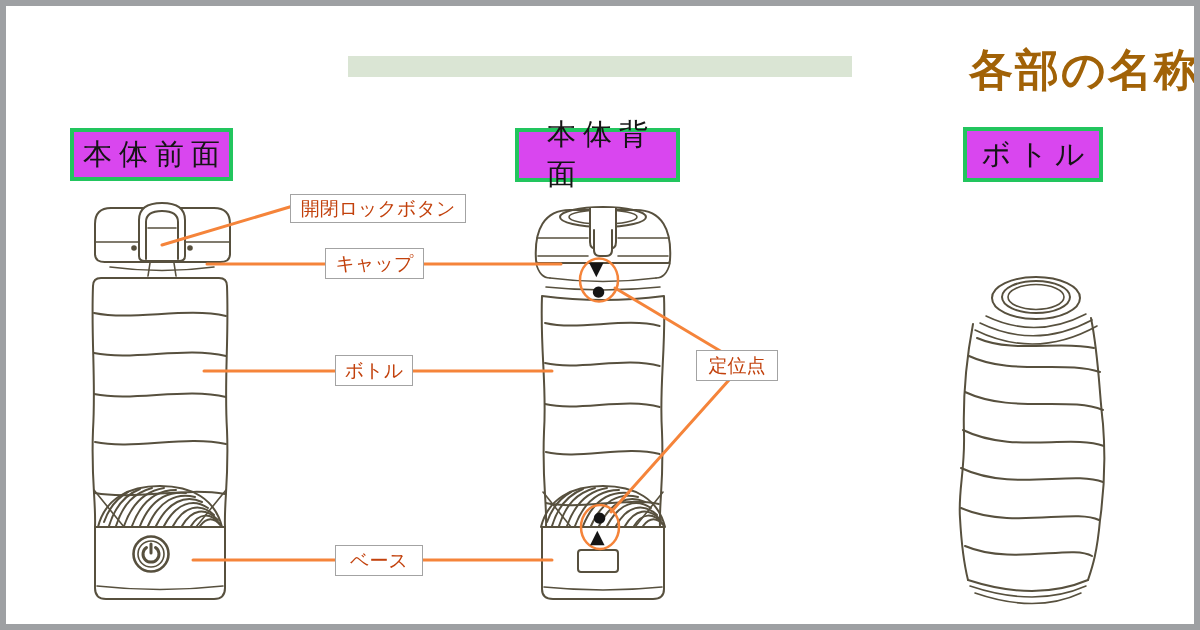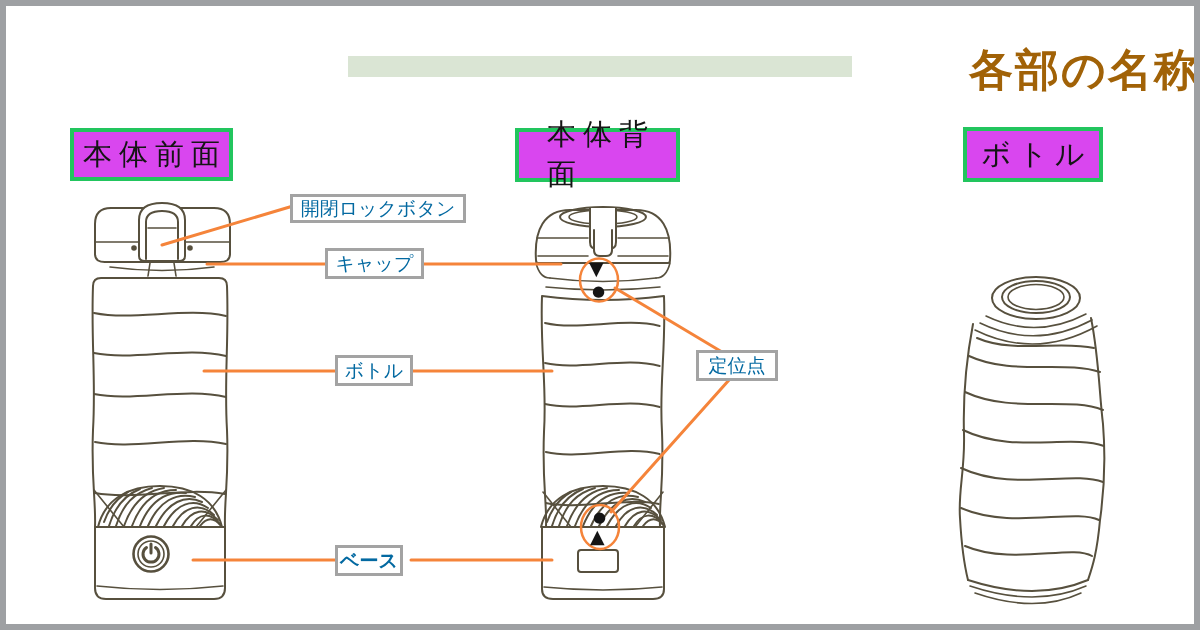--- a/index.html
+++ b/index.html
@@ -22,28 +22,28 @@
   }
   #h-front{left:70px;top:128px;width:163px;height:53px;}
   #h-back{left:515px;top:128px;width:165px;height:54px;padding-left:28px;}
   #h-bottle{left:963px;top:127px;width:140px;height:55px;}
   
   .spec{position:absolute;right:78px;font-size:20px;font-weight:700;color:#222;letter-spacing:1px;z-index:3;white-space:nowrap;}
   #spec-cap{top:196px;}
   #spec-heat{top:236px;}
   
   .callout{
-    position:absolute;box-sizing:border-box;border:3px solid #a3a3a3;background:#fff;
+    position:absolute;box-sizing:border-box;border:1px solid #a3a3a3;background:#fff;
     display:flex;align-items:center;justify-content:center;
-    font-size:19px;color:#0369a1;z-index:10;white-space:nowrap;
+    font-size:19px;color:#c2410c;z-index:10;white-space:nowrap;
   }
   #c-lock{left:290px;top:194px;width:176px;height:29px;}
   #c-cap{left:325px;top:248px;width:99px;height:31px;}
   #c-bottle{left:335px;top:355px;width:78px;height:31px;}
-  #c-base{left:335px;top:545px;width:68px;height:31px;font-weight:bold;}
+  #c-base{left:335px;top:545px;width:88px;height:31px;}
   #c-teiiten{left:696px;top:350px;width:82px;height:31px;font-family:Liberation Mono, monospace;}
   
   .draw{position:absolute;z-index:1;}
   .draw path,.draw ellipse,.draw circle,.draw rect,.draw line{
     fill:none;stroke:#57503E;stroke-width:2;stroke-linecap:round;stroke-linejoin:round;
   }
   .draw .fillw{fill:#ffffff;}
   .draw .thin{stroke-width:1.6;}
   #overlay{position:absolute;left:0;top:0;z-index:4;pointer-events:none;}
   #overlay line{stroke:#F5843A;stroke-width:3;stroke-linecap:round;}

